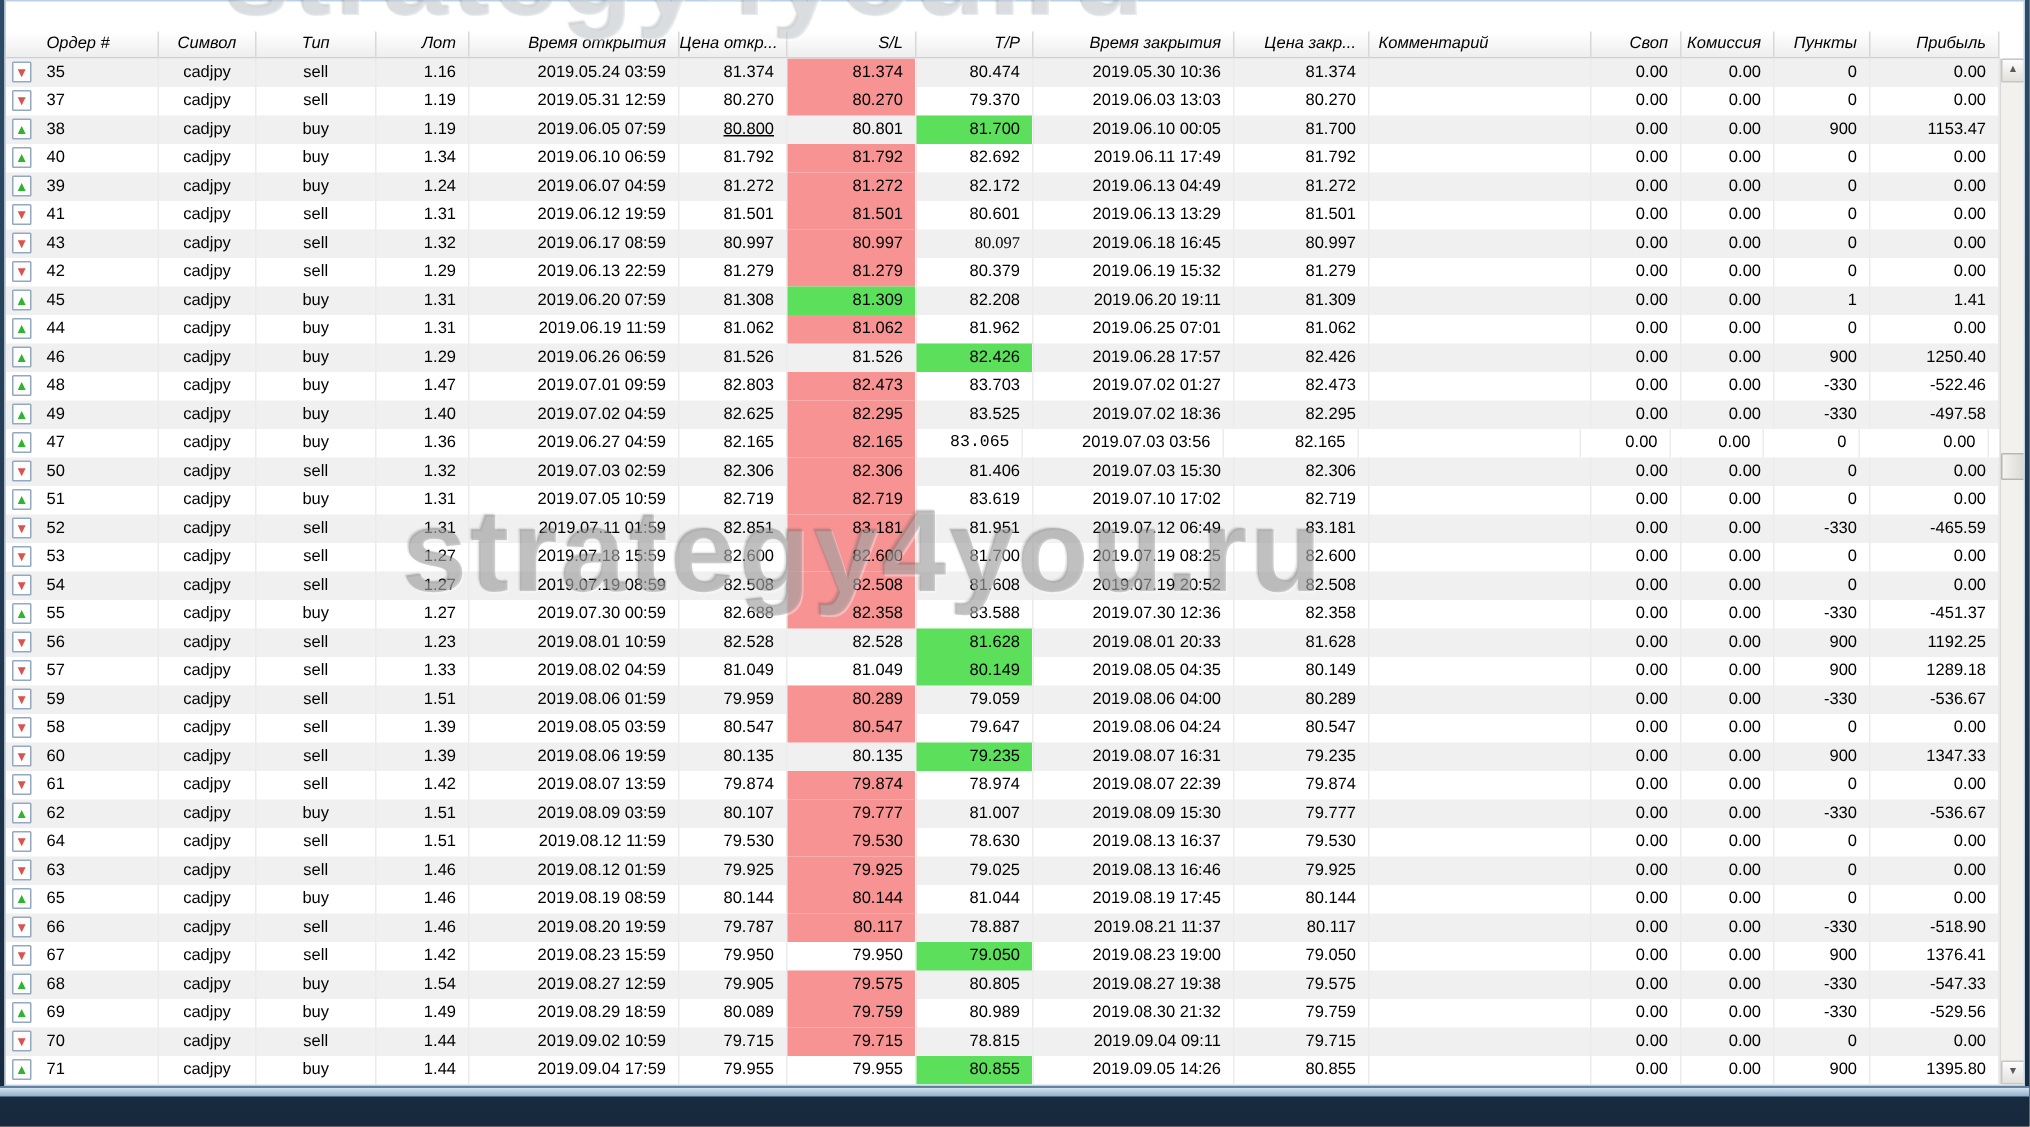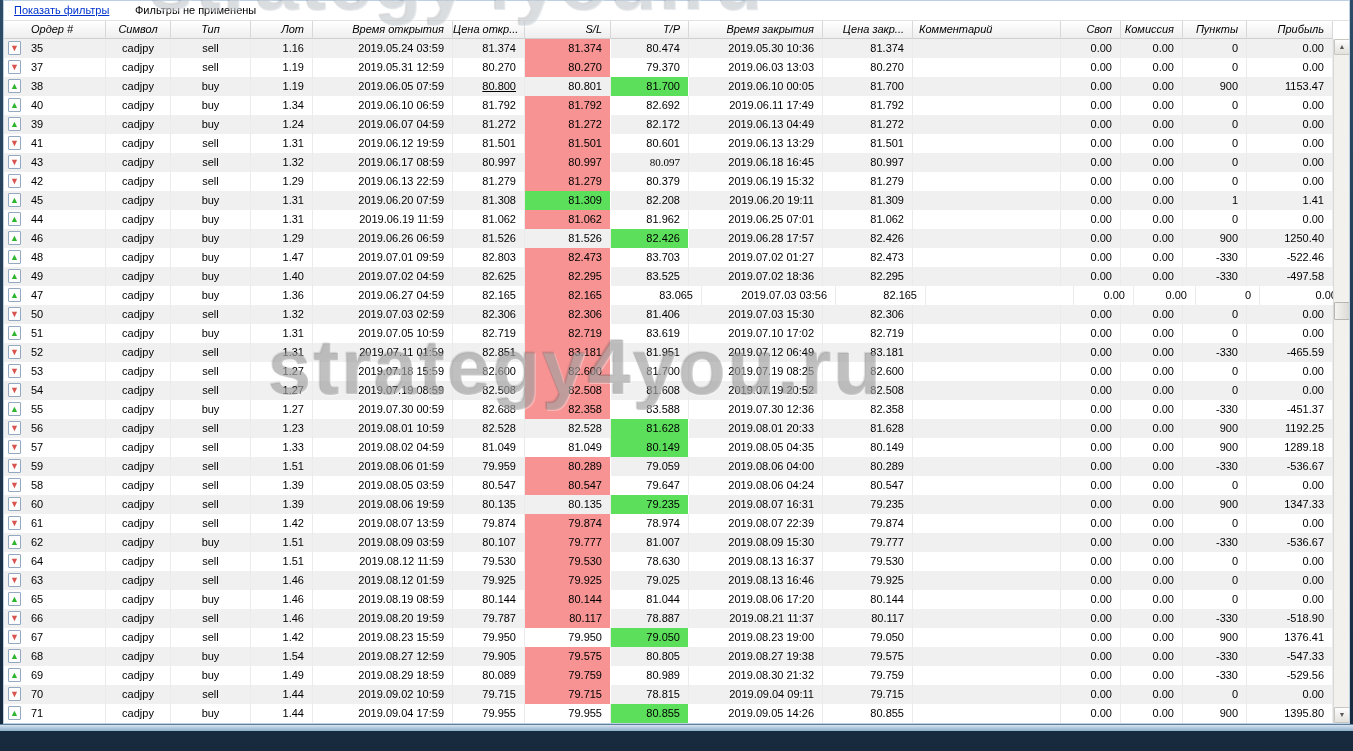--- a/index.html
+++ b/index.html
@@ -91,24 +91,20 @@
     background:linear-gradient(180deg,#d7e5f2 0%,#aec6da 55%,#8fb0c9 100%);
     border-top:1px solid #5f7f9b;
   }
 </style>
 </head>
 <body>
 
 <div class="window">
 
   <div class="content">
-    <div class="toolbar">
-      <a class="filters-link">Показать фильтры</a>
-      <span class="filters-status">Фильтры не применены</span>
-    </div>
 
     <div class="grid">
       <div class="thead" id="thead">
           <div class="th align-left" style="width: 102px; padding-left: 27px;">Ордер #</div>
           <div class="th align-center" style="width: 65px;">Символ</div>
           <div class="th align-center" style="width: 80px;">Тип</div>
           <div class="th align-right" style="width: 62px;">Лот</div>
           <div class="th align-right" style="width: 140px;">Время открытия</div>
           <div class="th align-right" style="width: 72px;">Цена откр...</div>
           <div class="th align-right" style="width: 86px;">S/L</div>
@@ -344,21 +340,21 @@
             <div class="td align-right cell-profit" style="width: 86px;">-497.58</div>
           </div>
           <div class="tr even">
             <div class="td align-left cell-order" style="width: 102px;"><span class="trade-icon buy"><span class="arrow">▲</span></span><span>47</span></div>
             <div class="td align-center cell-symbol" style="width: 65px;">cadjpy</div>
             <div class="td align-center cell-type" style="width: 80px;">buy</div>
             <div class="td align-right cell-lot" style="width: 62px;">1.36</div>
             <div class="td align-right cell-open_time" style="width: 140px;">2019.06.27 04:59</div>
             <div class="td align-right cell-open_price" style="width: 72px;">82.165</div>
             <div class="td align-right cell-sl hl-red" style="width: 86px;">82.165</div>
-            <div class="td align-right cell-tp" style="width: 91px;">83.065</div>
+            <div class="td align-right cell-tp" style="width: 71px; font-family: Liberation Mono, monospace;">83.065</div>
             <div class="td align-right cell-close_time" style="width: 134px;">2019.07.03 03:56</div>
             <div class="td align-right cell-close_price" style="width: 90px;">82.165</div>
             <div class="td align-left cell-comment" style="width: 148px;"></div>
             <div class="td align-right cell-swap" style="width: 60px;">0.00</div>
             <div class="td align-right cell-commission" style="width: 62px;">0.00</div>
             <div class="td align-right cell-points" style="width: 64px;">0</div>
             <div class="td align-right cell-profit" style="width: 86px;">0.00</div>
           </div>
           <div class="tr odd">
             <div class="td align-left cell-order" style="width: 102px;"><span class="trade-icon sell"><span class="arrow">▼</span></span><span>50</span></div>
@@ -617,21 +613,21 @@
           </div>
           <div class="tr even">
             <div class="td align-left cell-order" style="width: 102px;"><span class="trade-icon buy"><span class="arrow">▲</span></span><span>65</span></div>
             <div class="td align-center cell-symbol" style="width: 65px;">cadjpy</div>
             <div class="td align-center cell-type" style="width: 80px;">buy</div>
             <div class="td align-right cell-lot" style="width: 62px;">1.46</div>
             <div class="td align-right cell-open_time" style="width: 140px;">2019.08.19 08:59</div>
             <div class="td align-right cell-open_price" style="width: 72px;">80.144</div>
             <div class="td align-right cell-sl hl-red" style="width: 86px;">80.144</div>
             <div class="td align-right cell-tp" style="width: 78px;">81.044</div>
-            <div class="td align-right cell-close_time" style="width: 134px;">2019.08.06 17:20</div>
+            <div class="td align-right cell-close_time" style="width: 134px;">2019.08.19 17:45</div>
             <div class="td align-right cell-close_price" style="width: 90px;">80.144</div>
             <div class="td align-left cell-comment" style="width: 148px;"></div>
             <div class="td align-right cell-swap" style="width: 60px;">0.00</div>
             <div class="td align-right cell-commission" style="width: 62px;">0.00</div>
             <div class="td align-right cell-points" style="width: 64px;">0</div>
             <div class="td align-right cell-profit" style="width: 86px;">0.00</div>
           </div>
           <div class="tr odd">
             <div class="td align-left cell-order" style="width: 102px;"><span class="trade-icon sell"><span class="arrow">▼</span></span><span>66</span></div>
             <div class="td align-center cell-symbol" style="width: 65px;">cadjpy</div>

